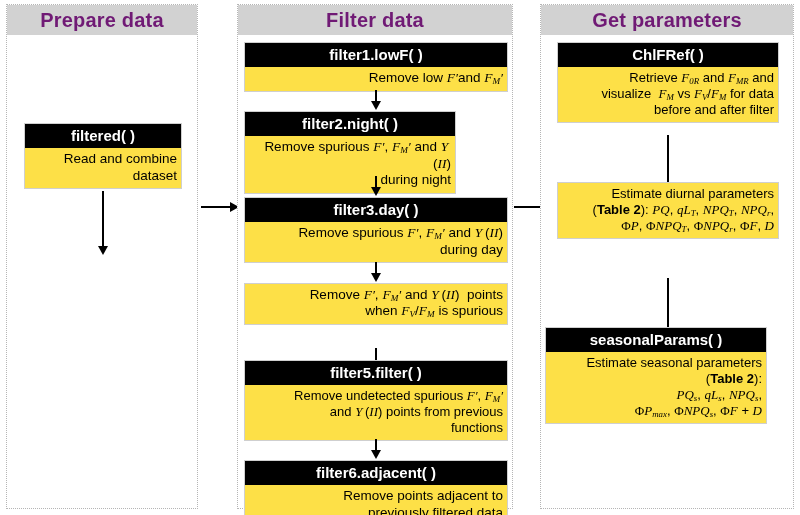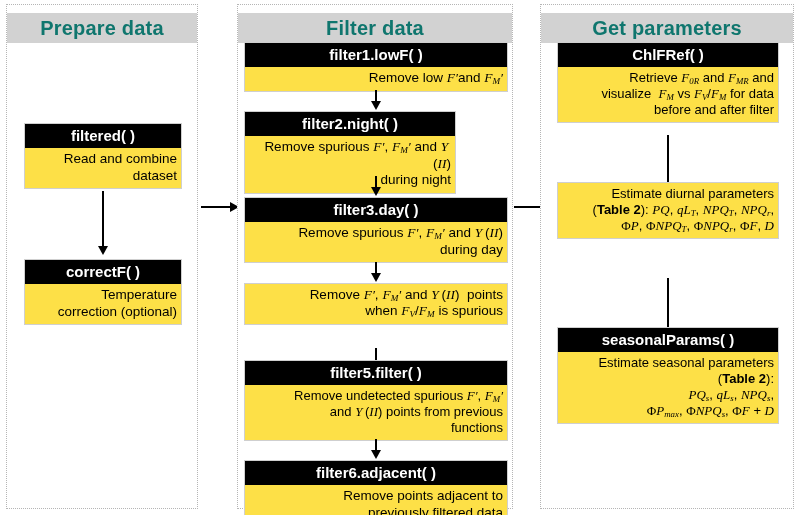--- a/index.html
+++ b/index.html
@@ -15,24 +15,24 @@
   .panel {
     position: absolute;
     border: 1px dotted #b5b5b5;
     background: #ffffff;
   }
   #panel-prepare { left: 6px;   top: 4px; width: 192px; height: 505px; }
   #panel-filter  { left: 237px; top: 4px; width: 276px; height: 505px; }
   #panel-params  { left: 540px; top: 4px; width: 254px; height: 505px; }
 
   .panel-header {
-    position: absolute; left: 0; top: 8px; width: 100%;
+    position: absolute; left: 0; top: 0; width: 100%;
     height: 30px; background: #d2d2d2;
     display: flex; align-items: center; justify-content: center;
-    font-weight: bold; font-size: 20px; color: #0f766e;
+    font-weight: bold; font-size: 20px; color: #701a75;
     letter-spacing: .2px;
   }
 
   
   .box {
     position: absolute;
     border: 1px solid #cfcfcf;
     background: #fde047;
   }
   .box-title {
@@ -90,24 +90,20 @@
   <div class="panel" id="panel-prepare">
     <div class="panel-header">Prepare data</div>
 
     <div class="box" style="left:17px; top:118px; width:158px;">
       <div class="box-title">filtered( )</div>
       <div class="box-body">Read and combine<br>dataset</div>
     </div>
 
     <div class="arrow-v" style="left:95px; top:186px; height:56px;"></div>
 
-    <div class="box" style="left:17px; top:254px; width:158px;">
-      <div class="box-title">correctF( )</div>
-      <div class="box-body">Temperature<br>correction (optional)</div>
-    </div>
   </div>
 
   <div class="arrow-h" style="left:201px; top:206px; width:30px;"></div>
 
   <div class="panel" id="panel-filter">
     <div class="panel-header">Filter  data</div>
 
     <div class="box" style="left:6px; top:37px; width:264px;">
       <div class="box-title">filter1.lowF( )</div>
       <div class="box-body">Remove low <span class="mi">F′</span>and <span class="mi">F<sub>M</sub>′</span></div>
@@ -152,19 +148,19 @@
       <div class="box-title">ChlFRef( )</div>
       <div class="box-body small">Retrieve <span class="mi">F<sub>0R</sub></span> and <span class="mi">F<sub>MR</sub></span> and<br>visualize&nbsp; <span class="mi">F<sub>M</sub></span> vs <span class="mi">F<sub>V</sub></span>/<span class="mi">F<sub>M</sub></span> for data<br>before and after filter</div>
     </div>
     <div class="arrow-v" style="left:126px; top:130px; height:53px;"></div>
 
     <div class="box" style="left:16px; top:177px; width:222px;">
       <div class="box-body small">Estimate diurnal parameters<br>(<span class="bld">Table 2</span>): <span class="mi">PQ</span>, <span class="mi">qL<sub>T</sub></span>, <span class="mi">NPQ<sub>T</sub></span>, <span class="mi">NPQ<sub>r</sub></span>,<br><span class="mu">Φ</span><span class="mi">P</span>, <span class="mu">Φ</span><span class="mi">NPQ<sub>T</sub></span>, <span class="mu">Φ</span><span class="mi">NPQ<sub>r</sub></span>, <span class="mu">Φ</span><span class="mi">F</span>, <span class="mi">D</span></div>
     </div>
     <div class="arrow-v" style="left:126px; top:273px; height:55px;"></div>
 
-    <div class="box" style="left:16px; top:322px; width:222px;">
+    <div class="box" style="left:4px; top:322px; width:222px;">
       <div class="box-title">seasonalParams( )</div>
       <div class="box-body small">Estimate seasonal parameters<br>(<span class="bld">Table 2</span>):<br><span class="mi">PQ<sub>s</sub></span>, <span class="mi">qL<sub>s</sub></span>, <span class="mi">NPQ<sub>s</sub></span>,<br><span class="mu">Φ</span><span class="mi">P<sub>max</sub></span>, <span class="mu">Φ</span><span class="mi">NPQ<sub>s</sub></span>, <span class="mu">Φ</span><span class="mi">F</span> + <span class="mi">D</span></div>
     </div>
   </div>
 
 </div>
 
 </body></html>

